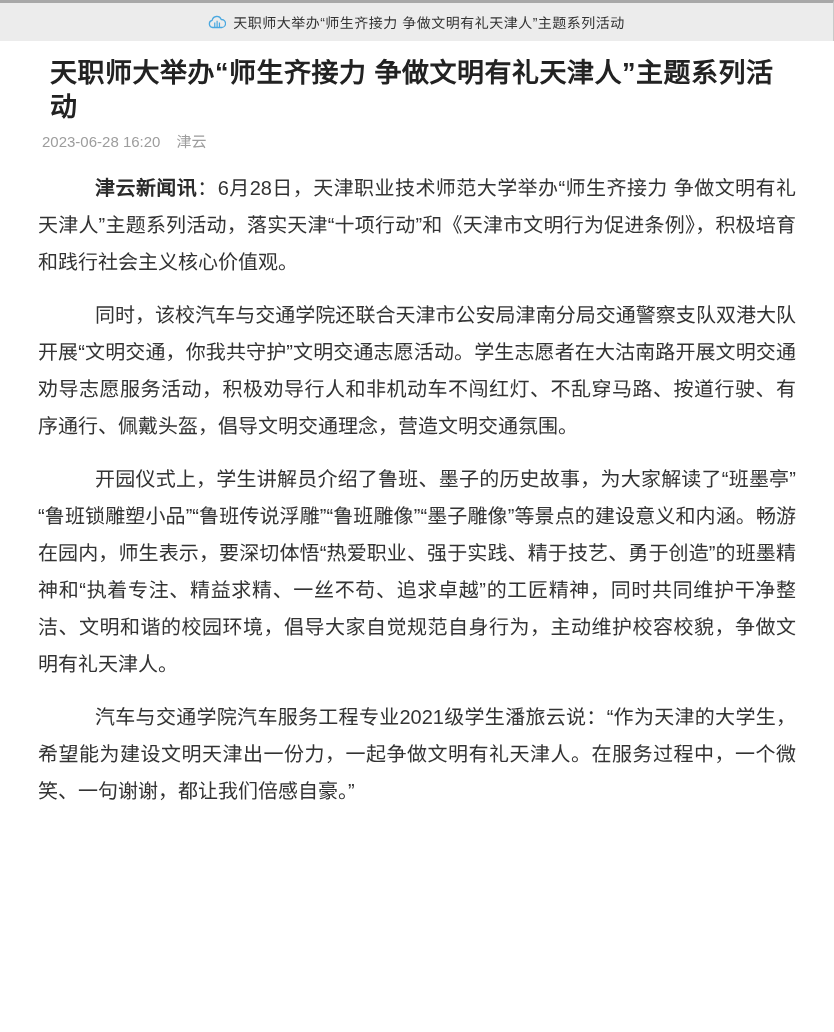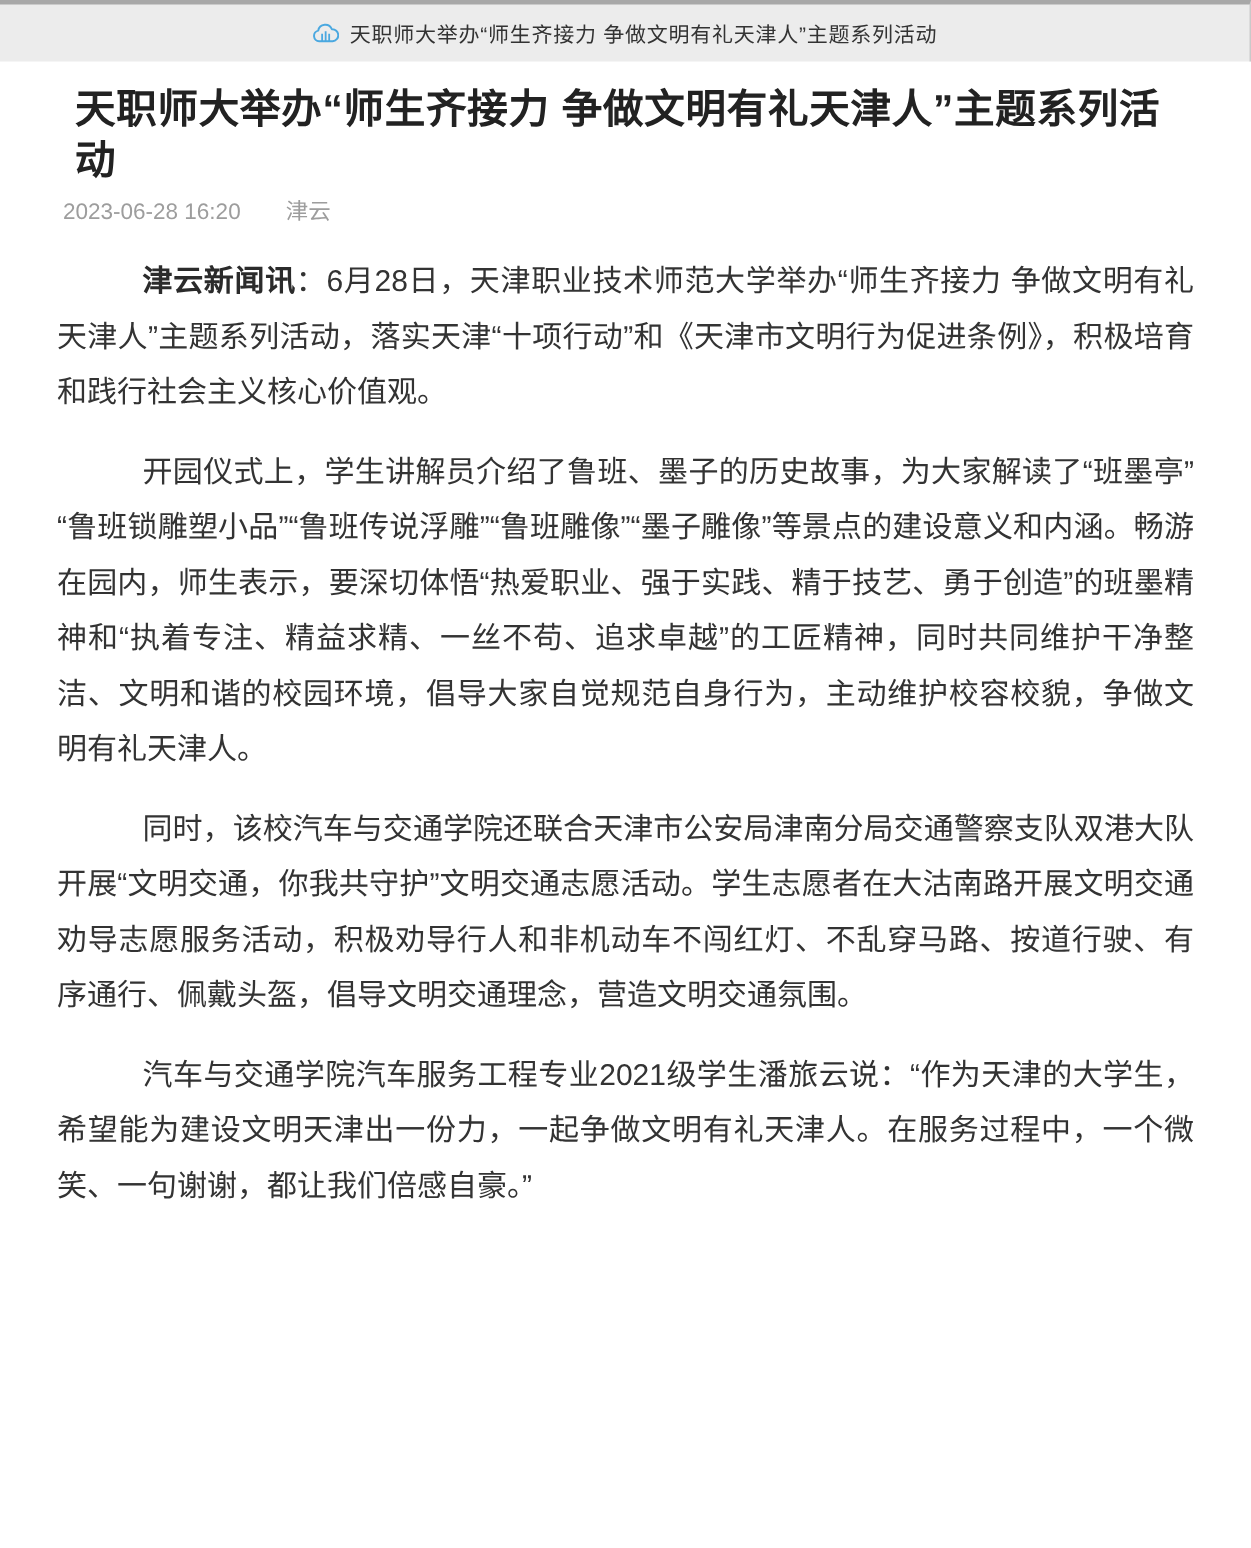--- a/index.html
+++ b/index.html
@@ -50,21 +50,21 @@
     font-weight: bold;
     color: #222222;
     letter-spacing: 0.5px;
   }
   .article .meta {
     margin: 8px 0 0 4px;
     font-size: 15px;
     line-height: 20px;
     color: #9d9d9d;
   }
-  .article .meta .date { margin-right: 30px; }
+  .article .meta .date { margin-right: 16px; }
   .article .body {
     margin-top: 18px;
     font-size: 20px;
     line-height: 37px;
     color: #333333;
     text-align: justify;
   }
   .article .body p {
     margin: 16px 0 10px 0;
     text-indent: 57px;
@@ -91,19 +91,19 @@
     <span class="topbar-title">天职师大举办“师生齐接力 争做文明有礼天津人”主题系列活动</span>
   </div>
 
   <div class="article">
     <h1>天职师大举办“师生齐接力 争做文明有礼天津人”主题系列活动</h1>
     <div class="meta">
       <span class="date">2023-06-28 16:20</span><span class="source">津云</span>
     </div>
     <div class="body">
         <p><strong>津云新闻讯</strong>：6月28日，天津职业技术师范大学举办“师生齐接力 争做文明有礼天津人”主题系列活动，落实天津“十项行动”和《天津市文明行为促进条例》，积极培育和践行社会主义核心价值观。</p>
+        <p>同时，该校汽车与交通学院还联合天津市公安局津南分局交通警察支队双港大队开展“文明交通，你我共守护”文明交通志愿活动。学生志愿者在大沽南路开展文明交通劝导志愿服务活动，积极劝导行人和非机动车不闯红灯、不乱穿马路、按道行驶、有序通行、佩戴头盔，倡导文明交通理念，营造文明交通氛围。</p>
         <p>开园仪式上，学生讲解员介绍了鲁班、墨子的历史故事，为大家解读了“班墨亭”“鲁班锁雕塑小品”“鲁班传说浮雕”“鲁班雕像”“墨子雕像”等景点的建设意义和内涵。畅游在园内，师生表示，要深切体悟“热爱职业、强于实践、精于技艺、勇于创造”的班墨精神和“执着专注、精益求精、一丝不苟、追求卓越”的工匠精神，同时共同维护干净整洁、文明和谐的校园环境，倡导大家自觉规范自身行为，主动维护校容校貌，争做文明有礼天津人。</p>
-        <p>同时，该校汽车与交通学院还联合天津市公安局津南分局交通警察支队双港大队开展“文明交通，你我共守护”文明交通志愿活动。学生志愿者在大沽南路开展文明交通劝导志愿服务活动，积极劝导行人和非机动车不闯红灯、不乱穿马路、按道行驶、有序通行、佩戴头盔，倡导文明交通理念，营造文明交通氛围。</p>
         <p>汽车与交通学院汽车服务工程专业2021级学生潘旅云说：“作为天津的大学生，希望能为建设文明天津出一份力，一起争做文明有礼天津人。在服务过程中，一个微笑、一句谢谢，都让我们倍感自豪。”</p>
       </div>
   </div>
 
 </div>
 
 </body></html>

